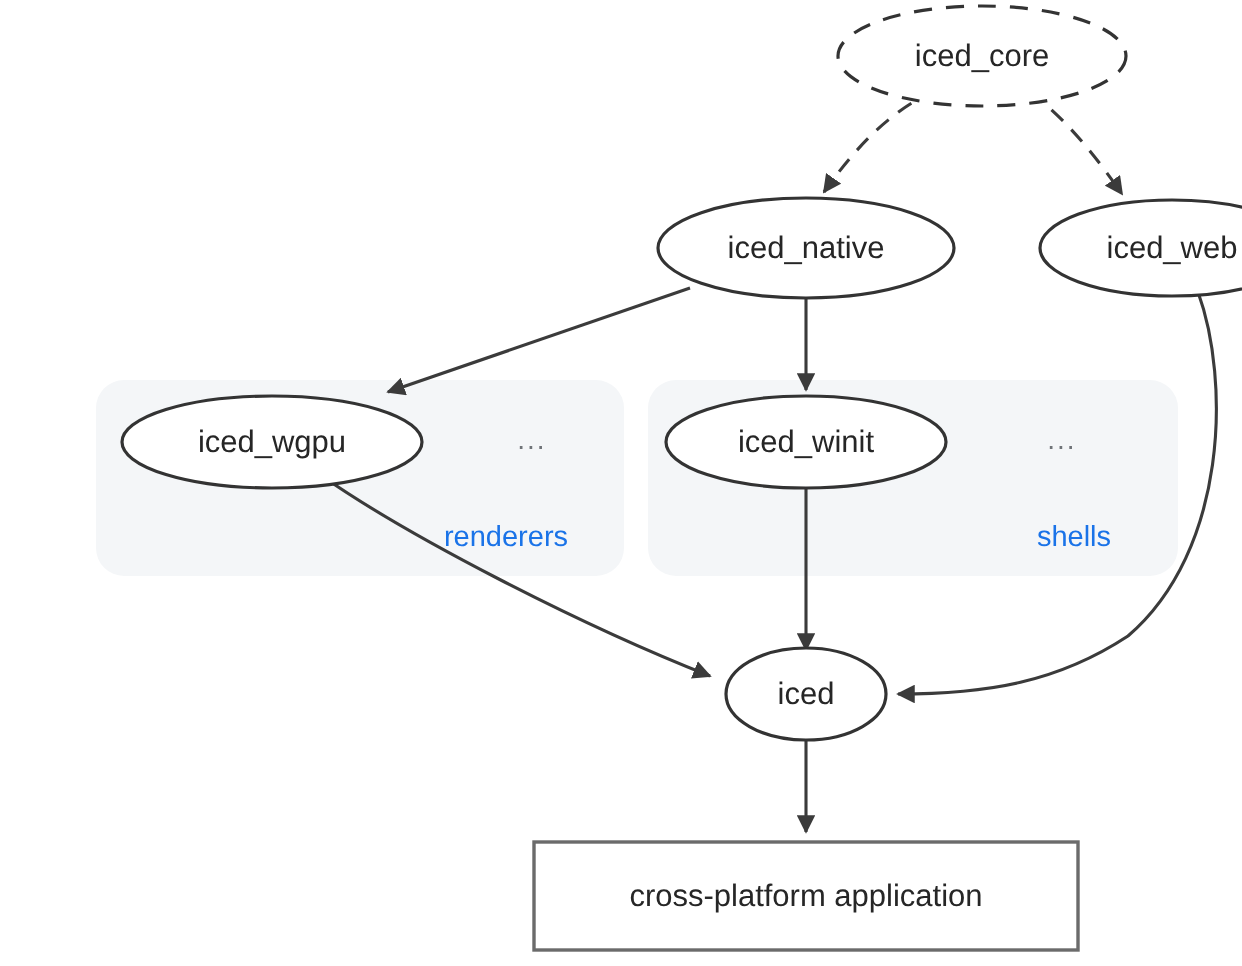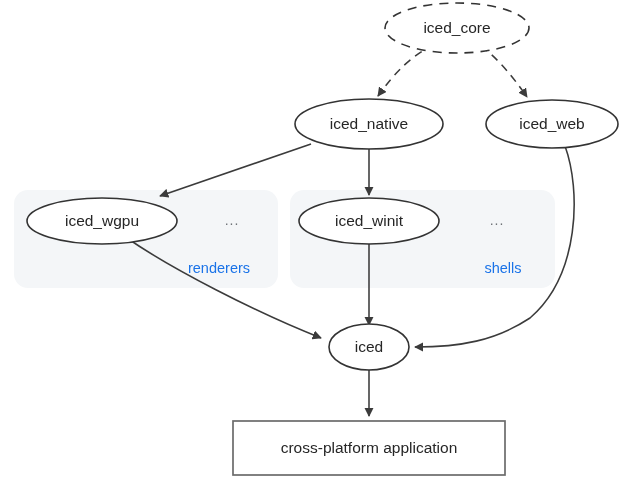--- a/index.html
+++ b/index.html
@@ -11,20 +11,21 @@
     width: 621px;
     height: 483px;
     overflow: hidden;
     font-family: "Liberation Sans", sans-serif;
   }
   #diagram-root {
     position: relative;
     width: 494px;
     height: 483px;
     background: #ffffff;
+    margin-left: 34px;
   }
   svg.diagram-canvas {
     position: absolute;
     top: 0;
     left: 0;
     width: 621px;
     height: 483px;
     display: block;
   }
   .node-ellipse {

